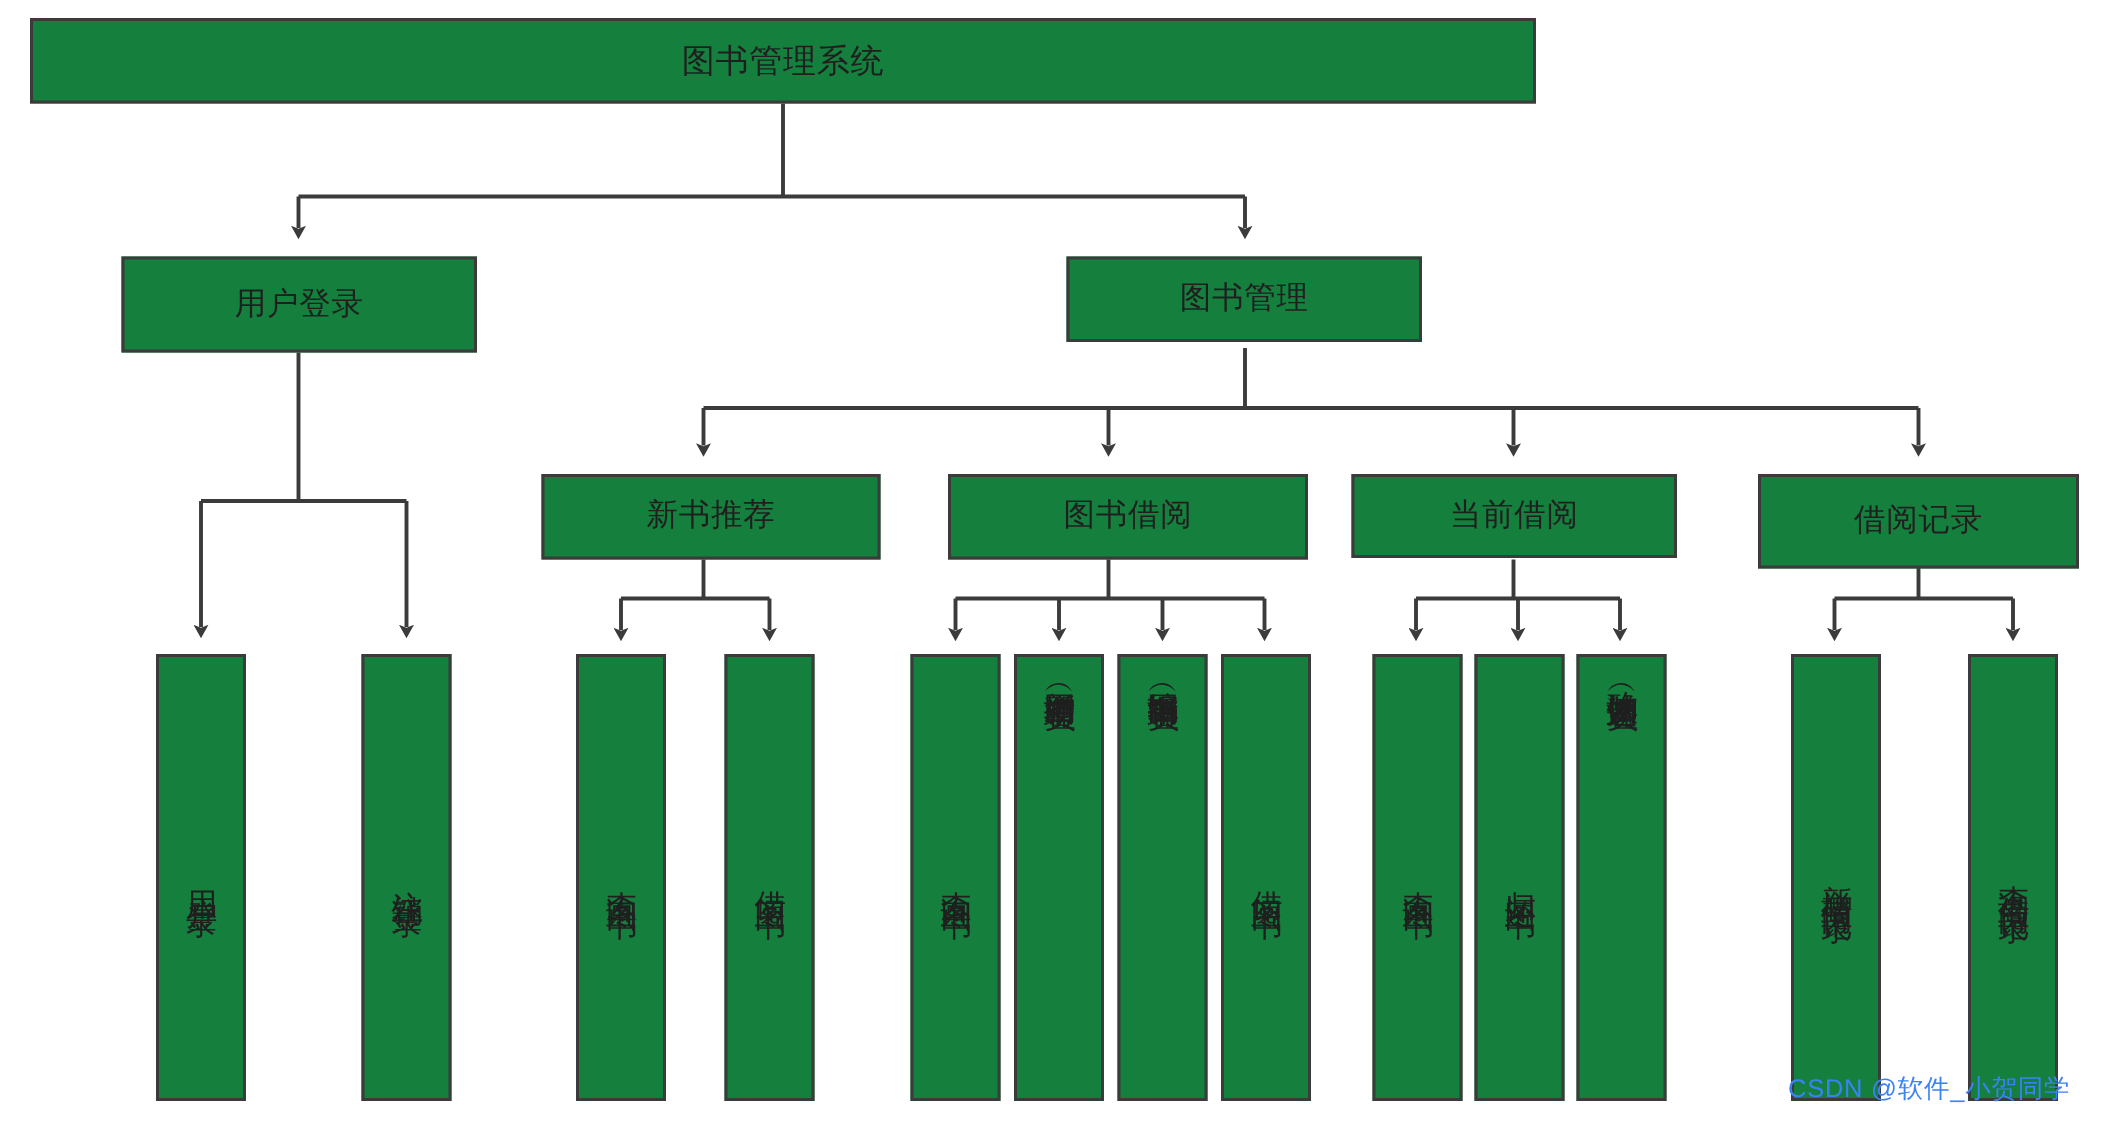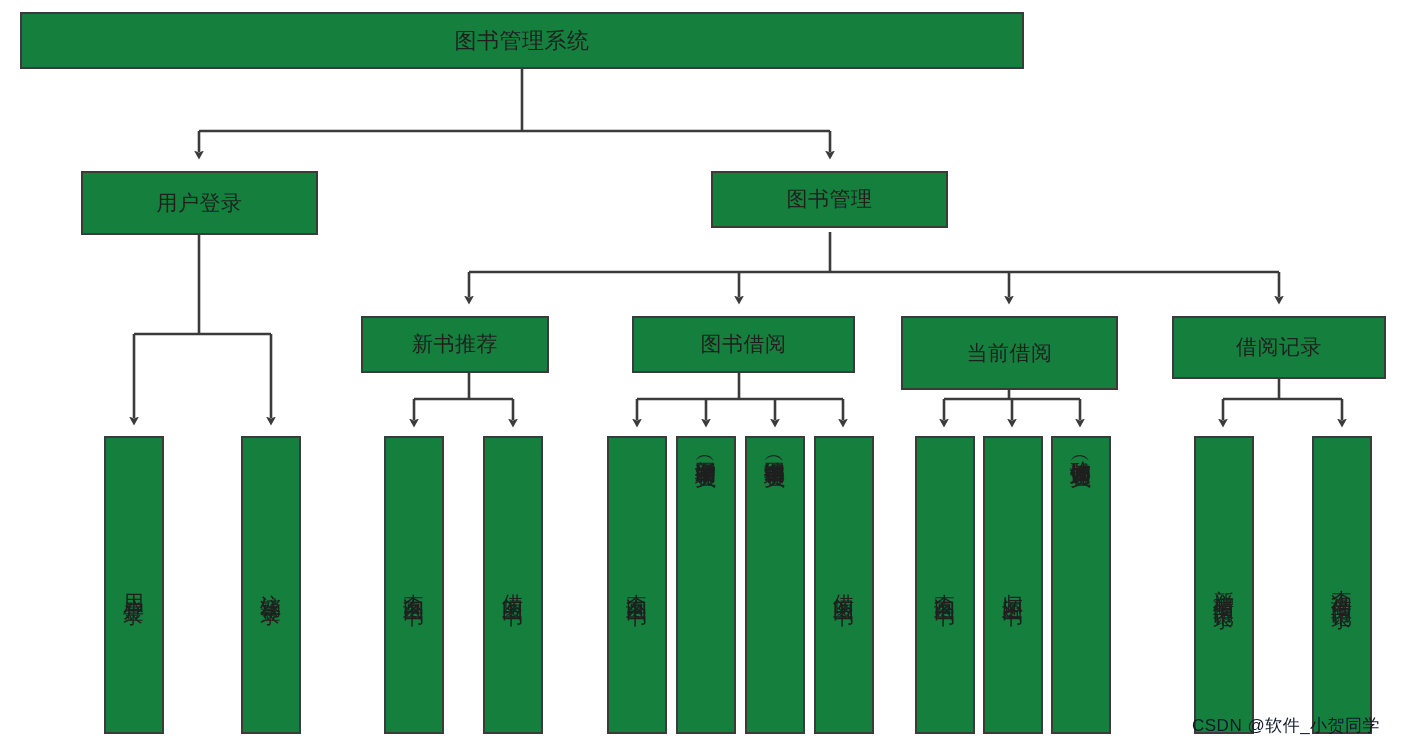--- a/index.html
+++ b/index.html
@@ -70,21 +70,21 @@
   .node.vertical.tall-text .node-label {
     letter-spacing: 1px;
   }
   .node.vertical.center-text {
     align-items: center;
     padding-top: 0;
   }
   .watermark {
     position: absolute;
     font-size: 17px;
-    color: #0f172a;
+    color: #3b82f6;
     white-space: nowrap;
     letter-spacing: 0.5px;
   }
 </style>
 </head>
 <body>
 
 <div id="diagram-root">
 
   <svg class="wires" viewBox="0 0 1405 747" xmlns="http://www.w3.org/2000/svg">
@@ -142,29 +142,29 @@
   </div>
 
   <div class="node horizontal" style="left:81px; top:171px; width:237px; height:64px;">
     <span class="node-label">用户登录</span>
   </div>
 
   <div class="node horizontal" style="left:711px; top:171px; width:237px; height:57px;">
     <span class="node-label">图书管理</span>
   </div>
 
-  <div class="node horizontal" style="left:361px; top:316px; width:188px; height:57px;">
+  <div class="node horizontal" style="left:361px; top:316px; width:226px; height:57px;">
     <span class="node-label">新书推荐</span>
   </div>
 
-  <div class="node horizontal" style="left:632px; top:316px; width:223px; height:57px;">
+  <div class="node horizontal" style="left:632px; top:316px; width:240px; height:57px;">
     <span class="node-label">图书借阅</span>
   </div>
 
-  <div class="node horizontal" style="left:901px; top:316px; width:217px; height:74px;">
+  <div class="node horizontal" style="left:901px; top:316px; width:217px; height:56px;">
     <span class="node-label">当前借阅</span>
   </div>
 
   <div class="node horizontal" style="left:1172px; top:316px; width:214px; height:63px;">
     <span class="node-label">借阅记录</span>
   </div>
 
   <div class="node vertical center-text" style="left:104px; top:436px; width:60px; height:298px;">
     <span class="node-label">用户登录</span>
   </div>

